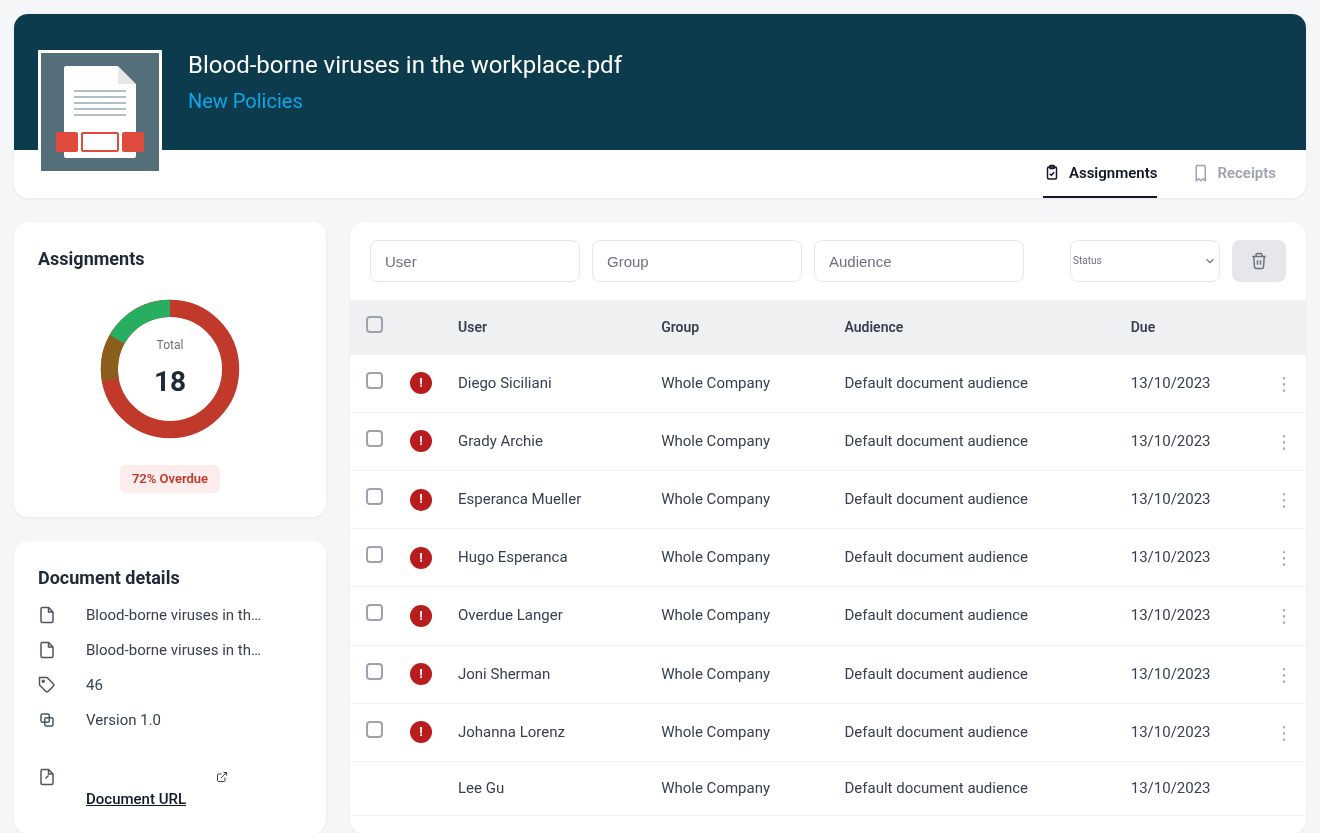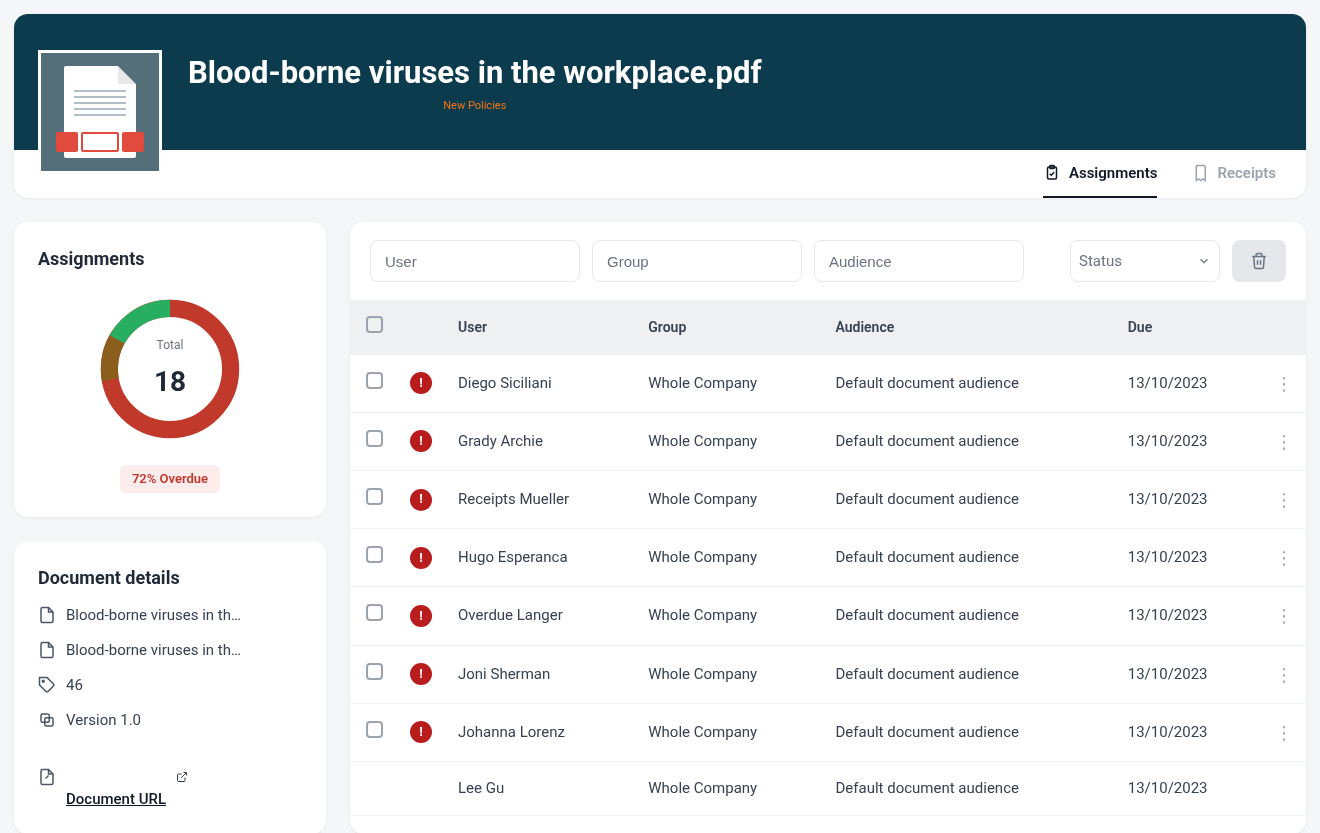--- a/index.html
+++ b/index.html
@@ -63,22 +63,22 @@
   }
   .doc-thumb-bar {
     position:absolute;
     bottom:6px; left:-8px; right:-8px;
     height:20px;
     display:flex; gap:3px;
   }
   .doc-thumb-bar span { flex:1; background:#e04b3e; border-radius:2px; }
   .doc-thumb-bar span:nth-child(2){ flex:1.5; border:2px solid #e04b3e; background:transparent;}
   .header-text { margin-left: 26px; color:#fff; }
-  .header-title { font-size: 31px; font-weight: 700; }
-  .header-sub { color:#f97316; font-size: 11px; margin-top:4px;text-align:center; }
+  .header-title { font-size: 24px; font-weight: 400; }
+  .header-sub { color:#0ea5e9; font-size: 20px; margin-top:4px; }
   .header-tabs {
     display:flex; justify-content:flex-end; align-items:center;
     height: 48px; padding: 0 30px; gap: 34px;
   }
   .tab {
     display:flex; align-items:center; gap:8px;
     font-size: 15px; font-weight: 600;
     color:#9ca3af; cursor:pointer;
     height: 48px;
     border-bottom: 2px solid transparent;
@@ -94,37 +94,37 @@
   .donut-center {
     position:absolute; inset:0; display:flex; flex-direction:column; align-items:center; justify-content:center;
   }
   .donut-label{ color:#6b7280; font-size:12px;}
   .donut-total{ font-size:28px; font-weight:700; margin-top:8px;}
   .overdue-pill{
     background:#fdecec; color:#c0392b; font-weight:600;
     font-size:13px; padding:5px 12px; border-radius:6px;
   }
   .detail-list { margin-top:14px; display:flex; flex-direction:column; gap:14px; }
-  .detail-item { display:flex; align-items:center; gap:10px; font-size:15px; color:#374151; }
+  .detail-item { display:flex; align-items:center; gap:30px; font-size:15px; color:#374151; }
   .detail-item .dicon { width:18px; height:18px; flex-shrink:0; color:#4b5563; }
   .detail-item .text { white-space:nowrap; overflow:hidden; text-overflow:ellipsis; }
   .detail-link { text-decoration:underline; cursor:pointer; font-weight:500; color:#111827;margin-top:44px;}
 
   .main { flex:1; }
   .filters { display:flex; gap:12px; padding: 18px 20px 18px; align-items:center; }
   .filters input {
     width: 210px; height: 42px; border:1px solid #e5e7eb; border-radius:8px;
     padding: 0 14px; font-size:15px; color:#374151;
   }
   .filters input::placeholder{ color:#6b7280; }
   .status-select {
     margin-left:auto;
     width:150px; height:42px; border:1px solid #e5e7eb; border-radius:8px;
     display:flex; align-items:center; justify-content:space-between;
-    padding:0 8px; color:#6b7280; font-size:15px; cursor:pointer;
+    padding:0 2px; color:#6b7280; font-size:10px; cursor:pointer;
   }
   .trash-btn{
     width:54px; height:42px; background:#e5e7eb; border-radius:8px;
     display:flex; align-items:center; justify-content:center; color:#6b7280; cursor:pointer;
   }
   .table-wrapper { overflow:hidden; }
   table { width:100%; border-collapse:collapse; }
   thead th {
     background:#eef0f2; text-align:left; font-size:14px; font-weight:600;
     padding: 16px 12px; color:#374151;
@@ -314,21 +314,21 @@
               <td>Whole Company</td>
               <td>Default document audience</td>
               <td>13/10/2023</td>
               <td class="col-actions"><span class="kebab">⋮</span></td>
             </tr>
             <tr>
               <td class="col-check"><span class="chk"></span></td>
               <td class="col-status">
                 <span class="status-dot"></span>
               </td>
-              <td>Receipts Mueller</td>
+              <td>Esperanca Mueller</td>
               <td>Whole Company</td>
               <td>Default document audience</td>
               <td>13/10/2023</td>
               <td class="col-actions"><span class="kebab">⋮</span></td>
             </tr>
             <tr>
               <td class="col-check"><span class="chk"></span></td>
               <td class="col-status">
                 <span class="status-dot"></span>
               </td>

